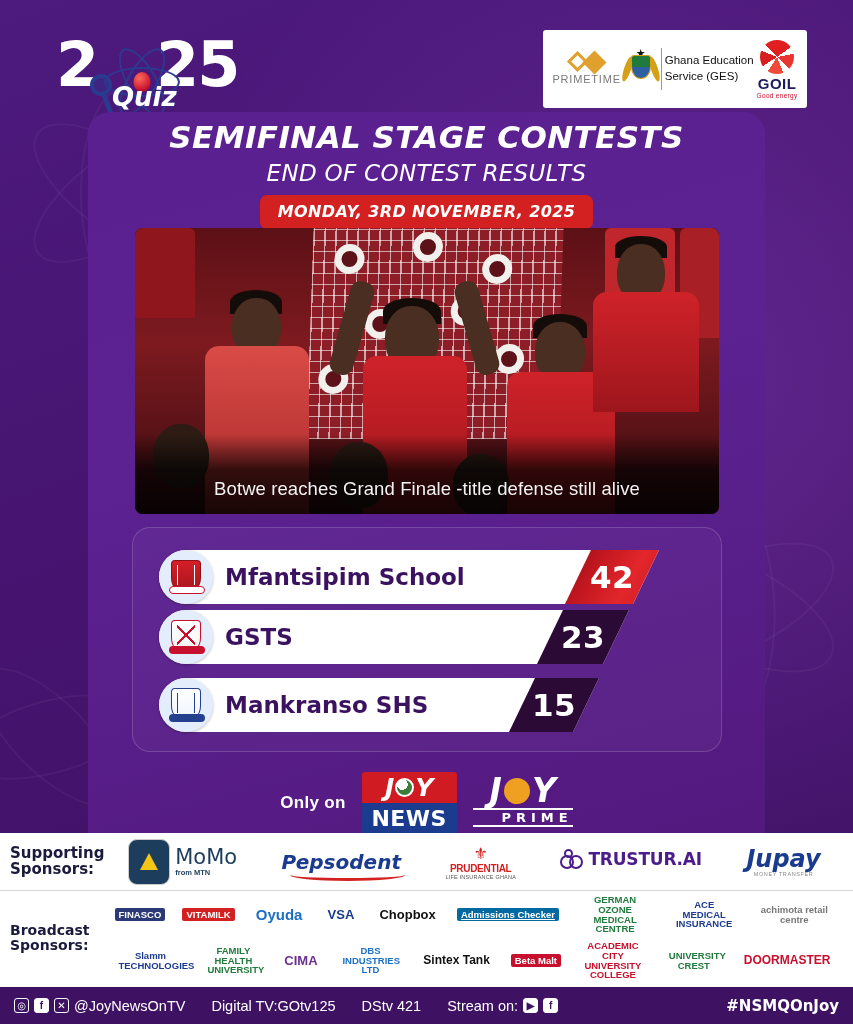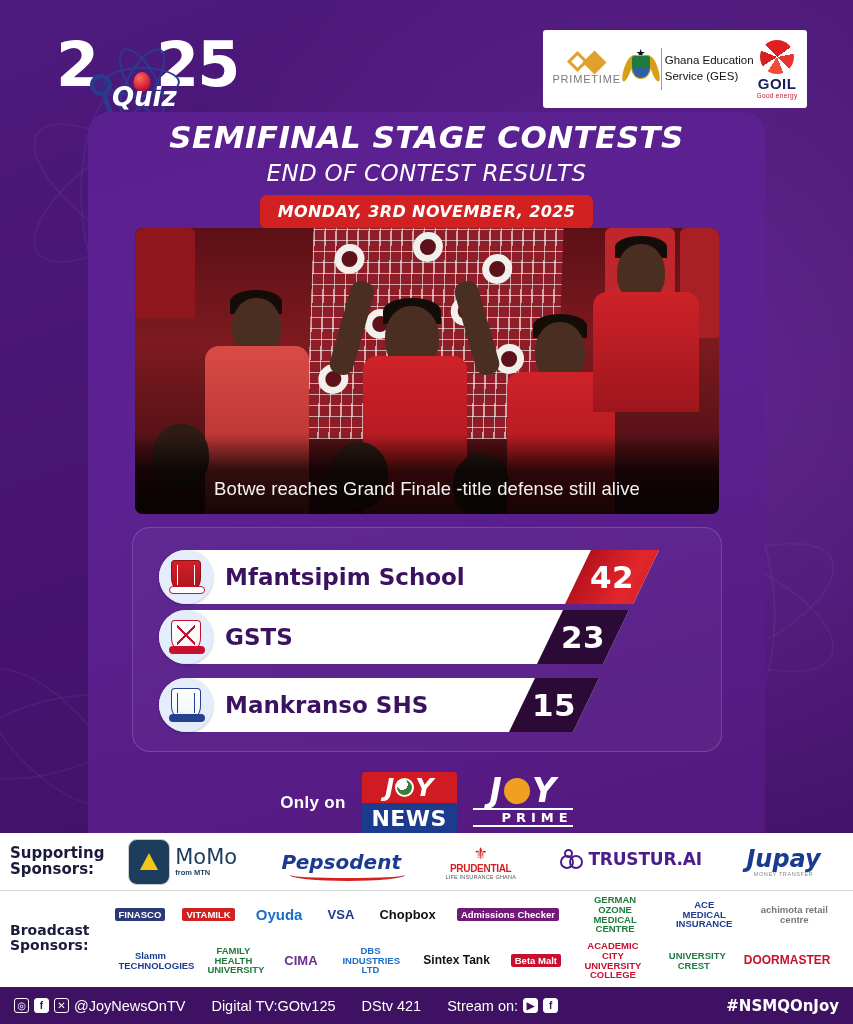--- a/index.html
+++ b/index.html
@@ -447,21 +447,21 @@
         <div>Broadcast</div>
         <div>Sponsors:</div>
       </div>
       <div class="brd-grid">
         <div class="brd-line">
           <div class="chip" style="background:#2b3a77;color:#fff;">FINASCO</div>
           <div class="chip" style="background:#d32020;color:#fff;">VITAMILK</div>
           <div class="chip" style="color:#1b6fc4;font-size:15px;">Oyuda</div>
           <div class="chip" style="color:#1b3b8f;font-size:13px;">VSA</div>
           <div class="chip" style="color:#111;font-size:13px;">Chopbox</div>
-          <div class="chip" style="background:#701a75;color:#fff;">Admissions Checker</div>
+          <div class="chip" style="background:#0369a1;color:#fff;text-decoration:underline;">Admissions Checker</div>
           <div class="chip" style="color:#1f7a3c;max-width:78px;white-space:normal;">GERMAN OZONE MEDICAL CENTRE</div>
           <div class="chip" style="color:#1b3b8f;max-width:66px;white-space:normal;">ACE MEDICAL INSURANCE</div>
           <div class="chip" style="color:#777;max-width:80px;white-space:normal;">achimota retail centre</div>
         </div>
         <div class="brd-line">
           <div class="chip" style="color:#1b3b8f;max-width:72px;white-space:normal;">Slamm TECHNOLOGIES</div>
           <div class="chip" style="color:#1f7a3c;max-width:60px;white-space:normal;">FAMILY HEALTH UNIVERSITY</div>
           <div class="chip" style="color:#6b2f8f;font-size:13px;">CIMA</div>
           <div class="chip" style="color:#1b6fc4;max-width:64px;white-space:normal;">DBS INDUSTRIES LTD</div>
           <div class="chip" style="color:#111;font-size:12px;">Sintex Tank</div>

